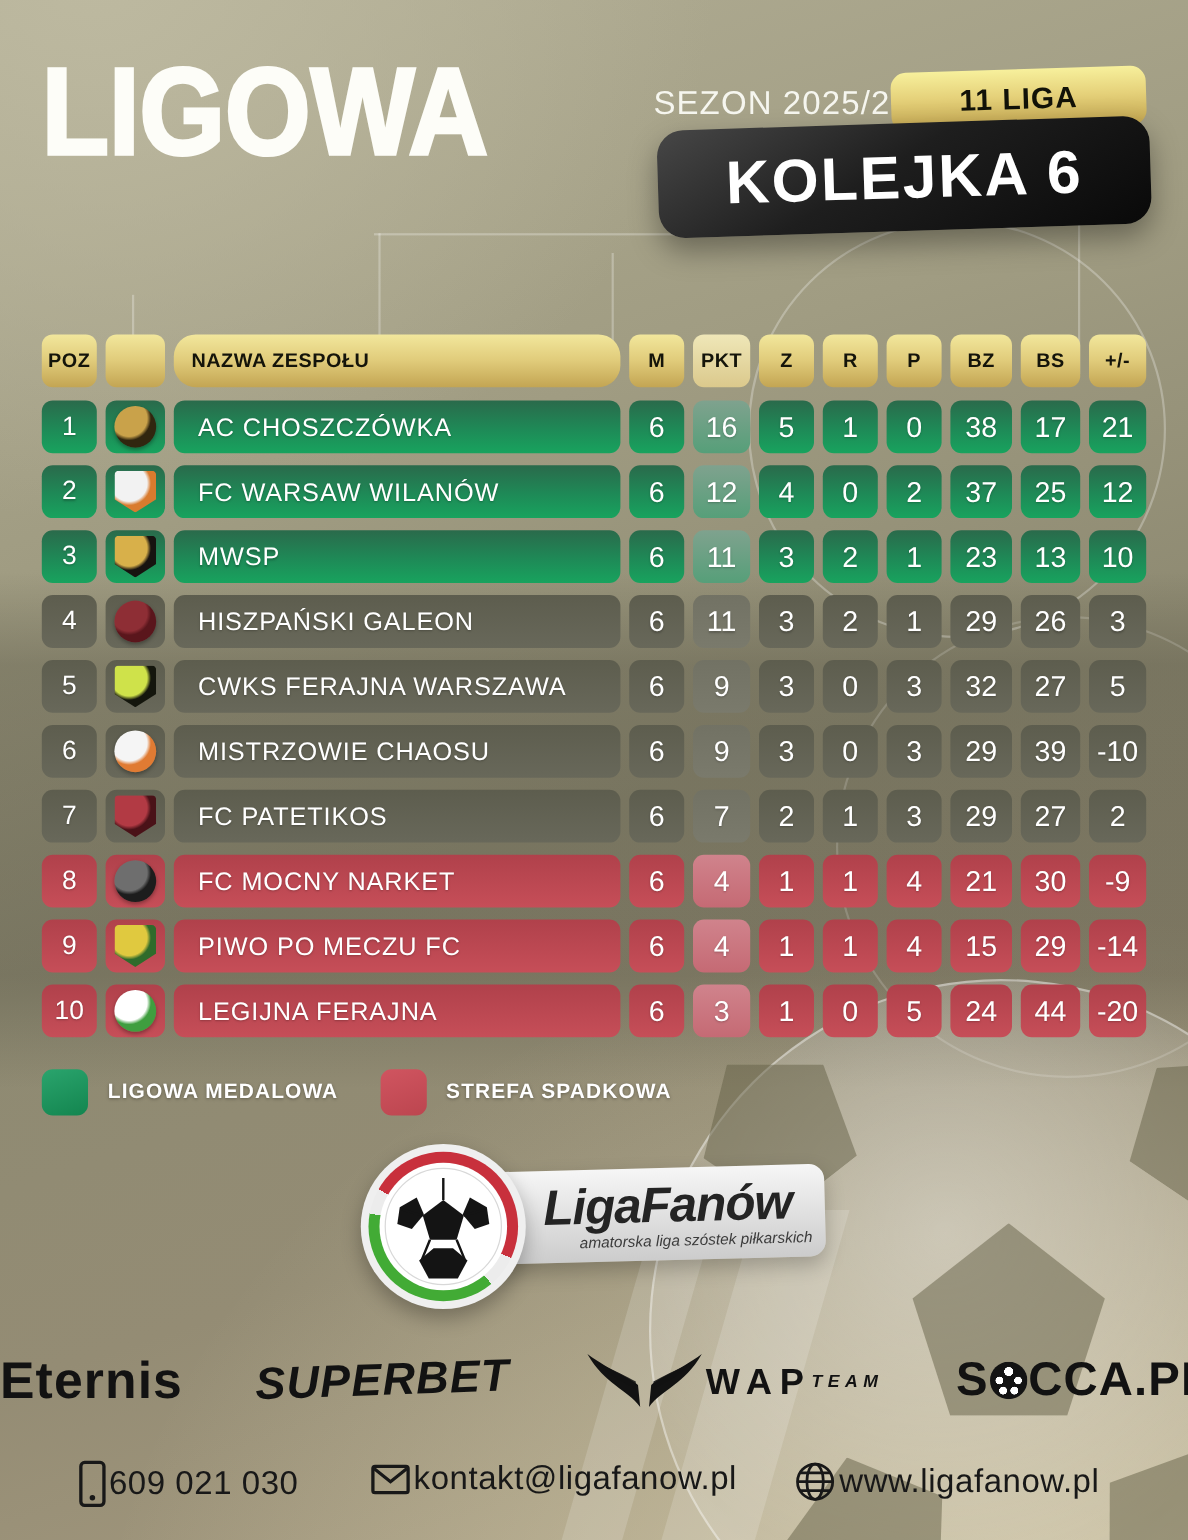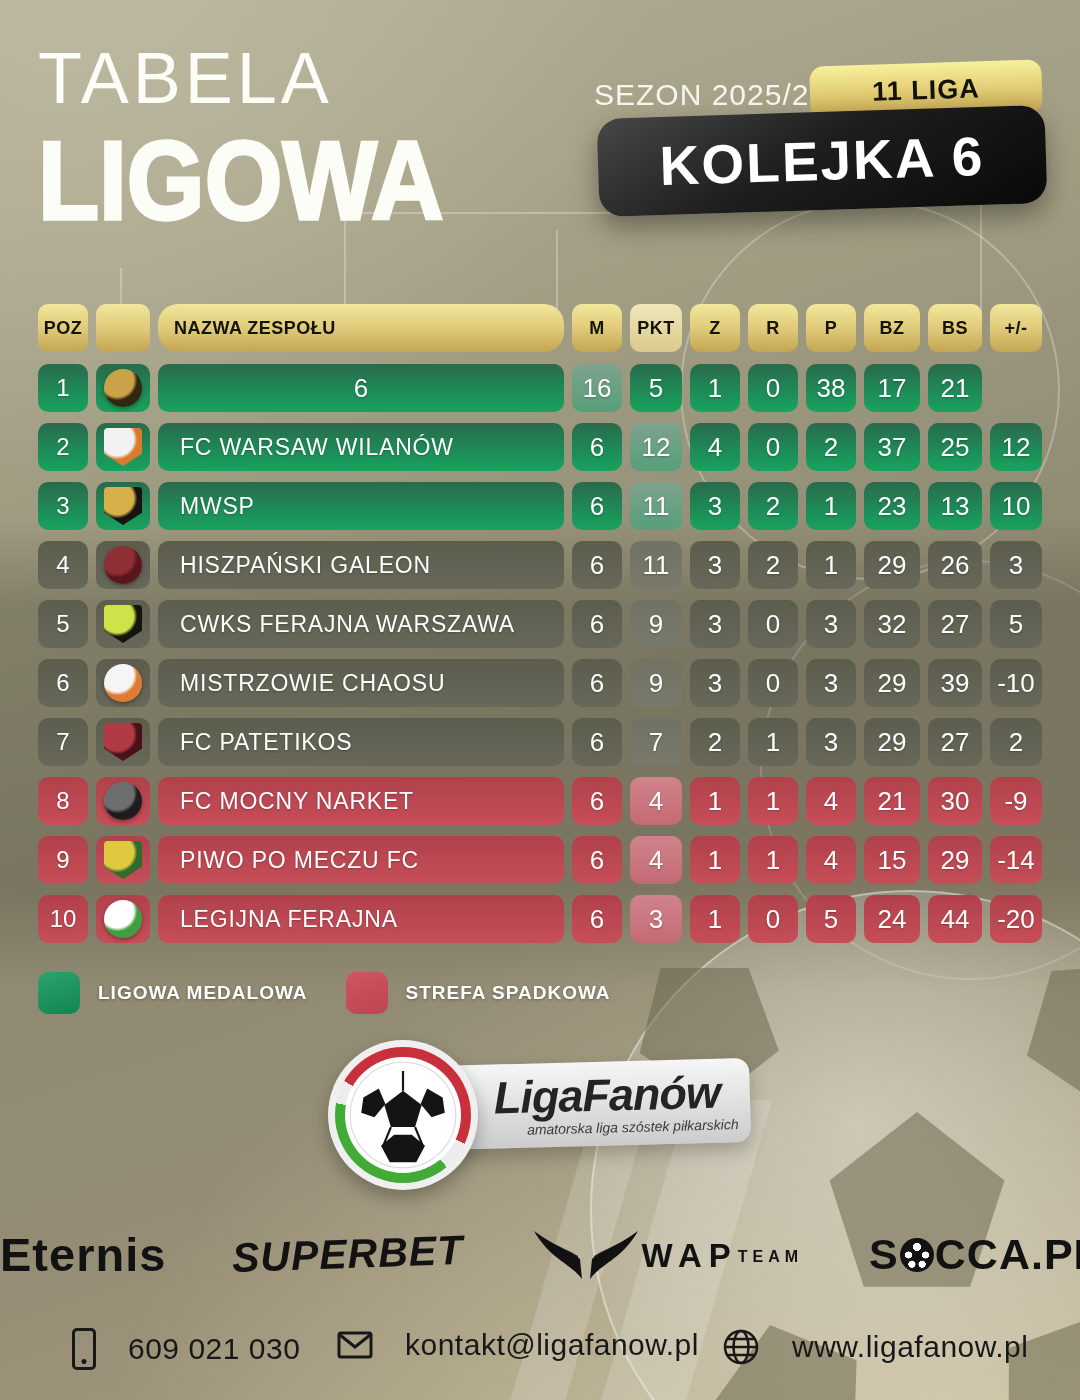--- a/index.html
+++ b/index.html
@@ -82,33 +82,33 @@
     background:conic-gradient(from -60deg, #c8303c 0 175deg, #ececec 175deg 200deg, #42ab35 200deg 340deg, #ececec 340deg 360deg); }
   .lf-inner { position:absolute; inset:17px; border-radius:50%; background:#ffffff; }
   .lf-svg { position:absolute; inset:20px; }
   
   .sponsors { position:absolute; left:0; right:0; top:1192px; height:125px; display:flex;
     align-items:center; justify-content:space-between; gap:66px; color:#121212; z-index:3; }
   .sp-eternis { font-size:47px; font-weight:700; letter-spacing:1px; }
   .sp-superbet { font-size:41px; font-weight:700; font-style:italic; letter-spacing:1px; transform:rotate(-2deg); }
   .sp-wap { display:flex; flex-direction:row; align-items:center; line-height:1; }
   .sp-wap .wap-txt { font-size:33px; font-weight:700; letter-spacing:7px; margin-top:2px; }
-  .sp-wap .team-txt { font-size:16px; font-weight:700; letter-spacing:5px; margin-top:4px; }
+  .sp-wap .team-txt { font-size:16px; font-weight:700; letter-spacing:5px; margin-top:4px;font-style:italic; }
   .sp-socca { display:flex; align-items:center; font-size:43px; font-weight:700; letter-spacing:1px; }
   .socca-ball { display:inline-block; width:34px; height:34px; border-radius:50%; margin:0 1px;
     background:
       radial-gradient(circle at 50% 26%, #fff 0 13%, rgba(0,0,0,0) 14%),
       radial-gradient(circle at 25% 50%, #fff 0 11%, rgba(0,0,0,0) 12%),
       radial-gradient(circle at 75% 50%, #fff 0 11%, rgba(0,0,0,0) 12%),
       radial-gradient(circle at 35% 77%, #fff 0 10%, rgba(0,0,0,0) 11%),
       radial-gradient(circle at 65% 77%, #fff 0 10%, rgba(0,0,0,0) 11%),
       #131313; }
   
   .footer { position:absolute; left:0; right:0; top:1328px; height:50px; color:#181818; z-index:3; }
-  .f-item { position:absolute; display:flex; align-items:center; gap:32px; font-size:30px; letter-spacing:.5px; }
+  .f-item { position:absolute; display:flex; align-items:center; gap:3px; font-size:30px; letter-spacing:.5px; }
   .f-phone { left:72px; } .f-email { left:337px; } .f-web { left:722px; }
   .icon-phone { width:24px; height:42px; border:3px solid #181818; border-radius:5px; position:relative; }
   .icon-phone::after { content:""; position:absolute; left:50%; bottom:3px; transform:translateX(-50%);
     width:5px; height:5px; border-radius:50%; background:#181818; }
   .f-item svg { display:block; }
 </style>
 </head>
 <body>
 
 <div class="bg-base"></div>
@@ -124,21 +124,20 @@
   <div class="pent" style="left:230px; top:220px; width:190px; height:190px;"></div>
   <div class="pent" style="left:40px; top:60px; width:150px; height:150px; transform:rotate(-38deg);"></div>
   <div class="pent" style="left:430px; top:60px; width:150px; height:150px; transform:rotate(34deg);"></div>
   <div class="pent" style="left:120px; top:430px; width:160px; height:160px; transform:rotate(-16deg);"></div>
   <div class="pent" style="left:400px; top:420px; width:160px; height:160px; transform:rotate(18deg);"></div>
 </div>
 <div class="streak" style="left:545px; bottom:-30px; width:55px; height:300px;"></div>
 <div class="streak" style="left:640px; bottom:-30px; width:85px; height:330px;"></div>
 
 <div class="title">
-  <div class="t1">TABELA</div>
   <div class="t2">LIGOWA</div>
 </div>
 <div class="season">SEZON 2025/2026</div>
 <div class="liga-badge">11 LIGA</div>
 <div class="round-badge">KOLEJKA 6</div>
 
 <div class="league-table">
   <div class="grid-row header-row" id="table-header">
       <div class="hcell pos">POZ</div>
       <div class="hcell logo"></div>
@@ -151,20 +150,21 @@
       <div class="hcell bz">BZ</div>
       <div class="hcell bs">BS</div>
       <div class="hcell diff">+/-</div>
     </div>
   <div id="table-rows">
       <div class="grid-row team-row medal">
         <div class="cell pos">1</div>
         <div class="cell logo">
           <span class="crest" style="background: radial-gradient(circle at 35% 30%, rgb(201, 162, 74) 0px, rgb(201, 162, 74) 45%, rgb(49, 38, 15) 55%, rgb(49, 38, 15) 100%);"></span>
         </div>
+        <div class="cell name">AC CHOSZCZÓWKA</div>
         <div class="cell m">6</div>
         <div class="cell pkt">16</div>
         <div class="cell z">5</div>
         <div class="cell r">1</div>
         <div class="cell p">0</div>
         <div class="cell bz">38</div>
         <div class="cell bs">17</div>
         <div class="cell diff">21</div>
       </div>
       <div class="grid-row team-row medal">

